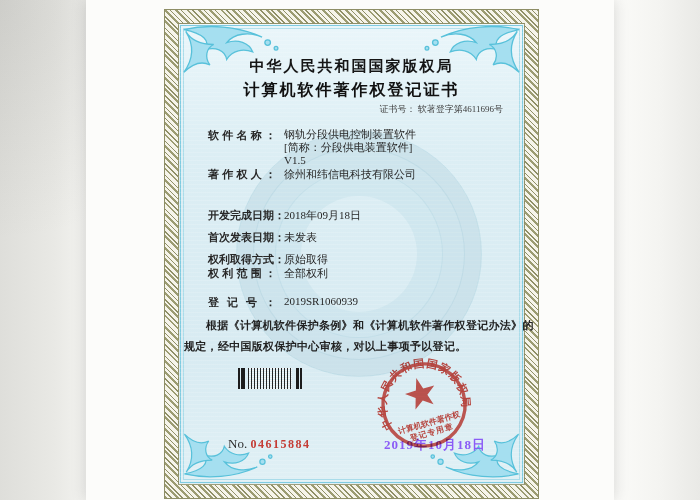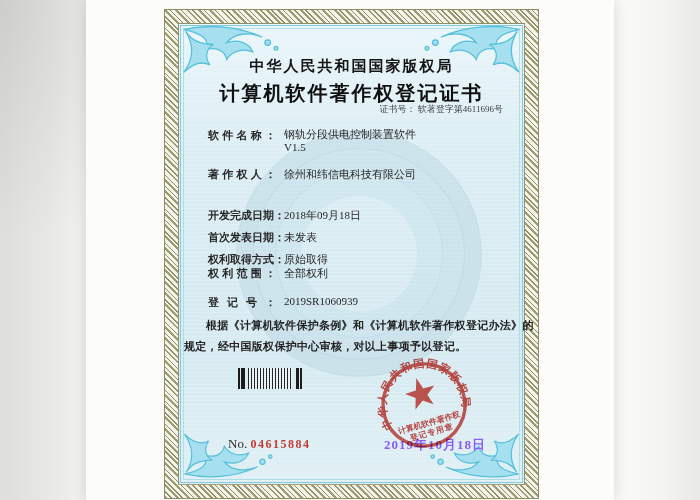--- a/index.html
+++ b/index.html
@@ -32,21 +32,21 @@
       inset 0 0 0 38px rgba(255,255,255,.18),
       inset 0 0 0 39px rgba(90,160,185,.10),
       inset 0 0 0 64px rgba(90,160,185,.08);pointer-events:none;}
   .wm{position:absolute;left:16px;top:82px;width:60px;height:60px;border-radius:50%;
     border:2px solid rgba(110,160,180,.18);color:rgba(110,160,180,.30);
     display:flex;align-items:center;justify-content:center;
     font-size:12px;letter-spacing:1px;font-weight:bold;pointer-events:none;}
   .issuer{position:absolute;top:34px;left:0;width:100%;text-align:center;
     font-size:15px;font-weight:bold;color:#151515;letter-spacing:2px;white-space:nowrap;}
   .cert-title{position:absolute;top:57px;left:0;width:100%;text-align:center;
-    font-size:20px;font-weight:bold;color:#101010;letter-spacing:2px;white-space:nowrap;}
+    font-size:16px;font-weight:bold;color:#101010;letter-spacing:2px;white-space:nowrap;}
   .certno{position:absolute;top:80px;right:22px;font-size:9px;color:#3c3c3c;white-space:nowrap;}
   .frow{position:absolute;left:30px;display:flex;font-size:11px;color:#272727;white-space:nowrap;}
   .flabel{width:68px;text-align:justify;text-align-last:justify;font-weight:bold;flex:none;}
   .fval{margin-left:8px;font-weight:normal;}
   .vcol div{line-height:13px;}
   .stmt{position:absolute;left:6px;width:338px;font-size:11px;color:#222;
     letter-spacing:.3px;white-space:nowrap;font-weight:bold;}
   .stmt.l1{top:295px;text-indent:2em;}
   .stmt.l2{top:316px;}
   .barcode{position:absolute;left:60px;top:345px;width:64px;height:21px;
@@ -117,20 +117,21 @@
     <div class="cert-title">计算机软件著作权登记证书</div>
     <div class="certno">
       <span>证书号：</span>
       <span>软著登字第4611696号</span>
     </div>
 
     <div class="frow" style="top:105px;">
       <span class="flabel">软件名称：</span>
       <span class="fval vcol">
         <div>钢轨分段供电控制装置软件</div>
+        <div>[简称：分段供电装置软件]</div>
         <div>V1.5</div>
       </span>
     </div>
     <div class="frow" style="top:144px;">
       <span class="flabel">著作权人：</span>
       <span class="fval">徐州和纬信电科技有限公司</span>
     </div>
     <div class="frow" style="top:185px;">
       <span class="flabel">开发完成日期：</span>
       <span class="fval">2018年09月18日</span>

